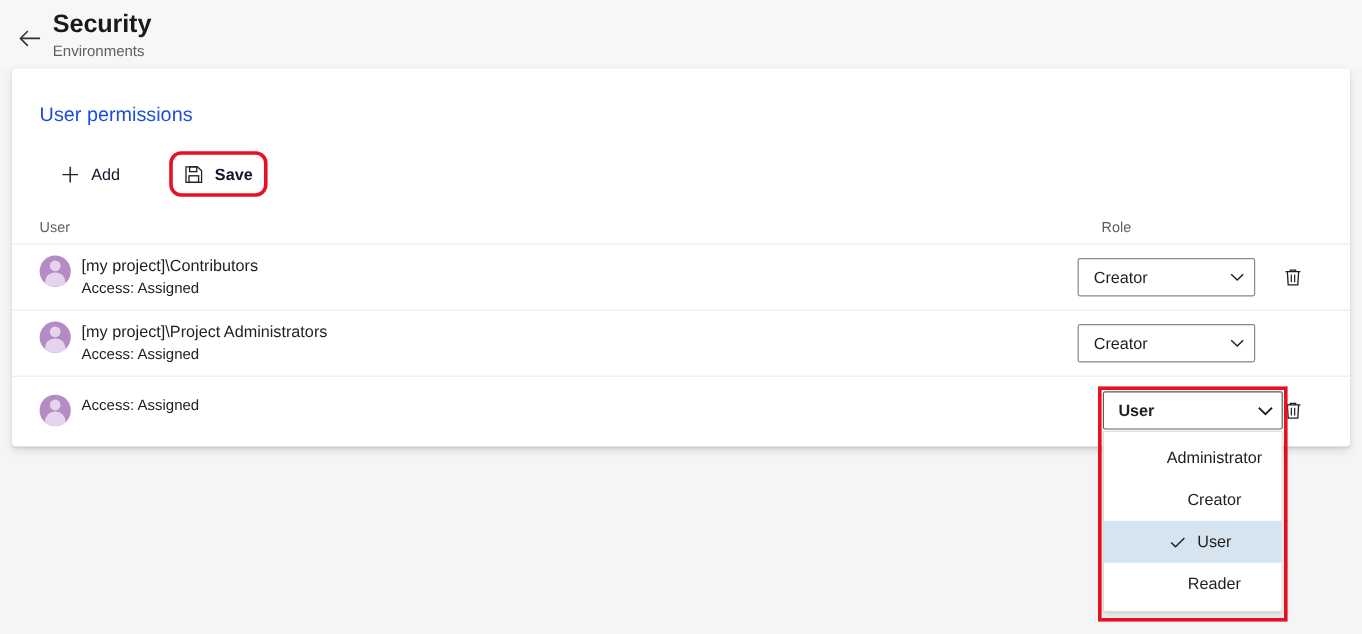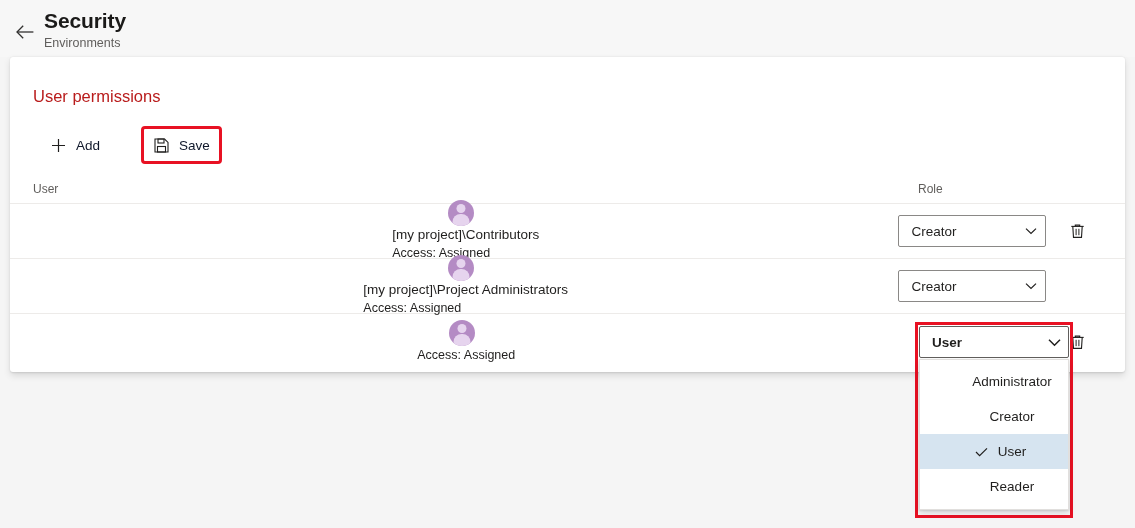--- a/index.html
+++ b/index.html
@@ -35,42 +35,42 @@
 
   
   .card {
     position: absolute; left: 10px; top: 57px;
     width: 1115px; height: 315px;
     background: #ffffff; border-radius: 3px;
     box-shadow: 0 0.6px 1.8px rgba(0,0,0,.10), 0 3.2px 7.2px rgba(0,0,0,.11);
   }
   .card-title {
     position: absolute; left: 23px; top: 28px;
-    font-size: 16.5px; color: #b91c1c; line-height: 22px;
+    font-size: 16.5px; color: #1d4ed8; line-height: 22px;
   }
 
   
   .toolbar {
     position: absolute; left: 27px; top: 69px;
     display: flex; align-items: center; height: 38px;
   }
   .tb-btn {
     display: flex; align-items: center; height: 34px;
     padding: 0 12px; cursor: pointer; background: transparent;
     border: 1px solid transparent; border-radius: 2px;
     font-size: 13.5px; color: #0f172a; white-space: nowrap; justify-content: space-between;
   }
   .tb-btn .tb-ico {
     display: inline-flex; align-items: center; justify-content: center;
     width: 17px; height: 17px; margin-right: 9px; color: #201f1e;
   }
   .tb-btn .tb-label { font-size: 13.5px; line-height: 17px; }
   .tb-gap { width: 14px; }
   .tb-btn.highlight {
-    border: 3px solid #e81123; border-radius: 4px; padding: 0 9px; height: 38px;
+    border: 3px solid #e81123; border-radius: 10px; padding: 0 9px; height: 38px; font-weight: bold;
   }
 
   
   .table { position: absolute; left: 0; top: 117px; width: 1115px; }
   .thead {
     display: flex; align-items: center; height: 30px;
     padding-left: 23px; padding-right: 16px;
     border-bottom: 1px solid #edebe9;
   }
   .th {
@@ -79,21 +79,21 @@
   .th.user-col { width: 885px; }
   .th.role-col { width: 150px; }
 
   .trow {
     display: flex; align-items: center; height: 55px;
     padding-left: 23px; padding-right: 16px;
     border-bottom: 1px solid #edebe9;
   }
   .trow:last-child { border-bottom: none; }
 
-  .user-cell { width: 885px; display: flex; align-items: center; flex-direction: column; }
+  .user-cell { width: 885px; display: flex; align-items: flex-start; }
   .avatar {
     width: 26px; height: 26px; border-radius: 50%;
     background: #b48bc4; position: relative; flex: none; margin-right: 9px;
     overflow: hidden;
   }
   .avatar .head {
     position: absolute; left: 50%; top: 4px; transform: translateX(-50%);
     width: 9px; height: 9px; border-radius: 50%; background: #e6d4ee;
   }
   .avatar .body {

